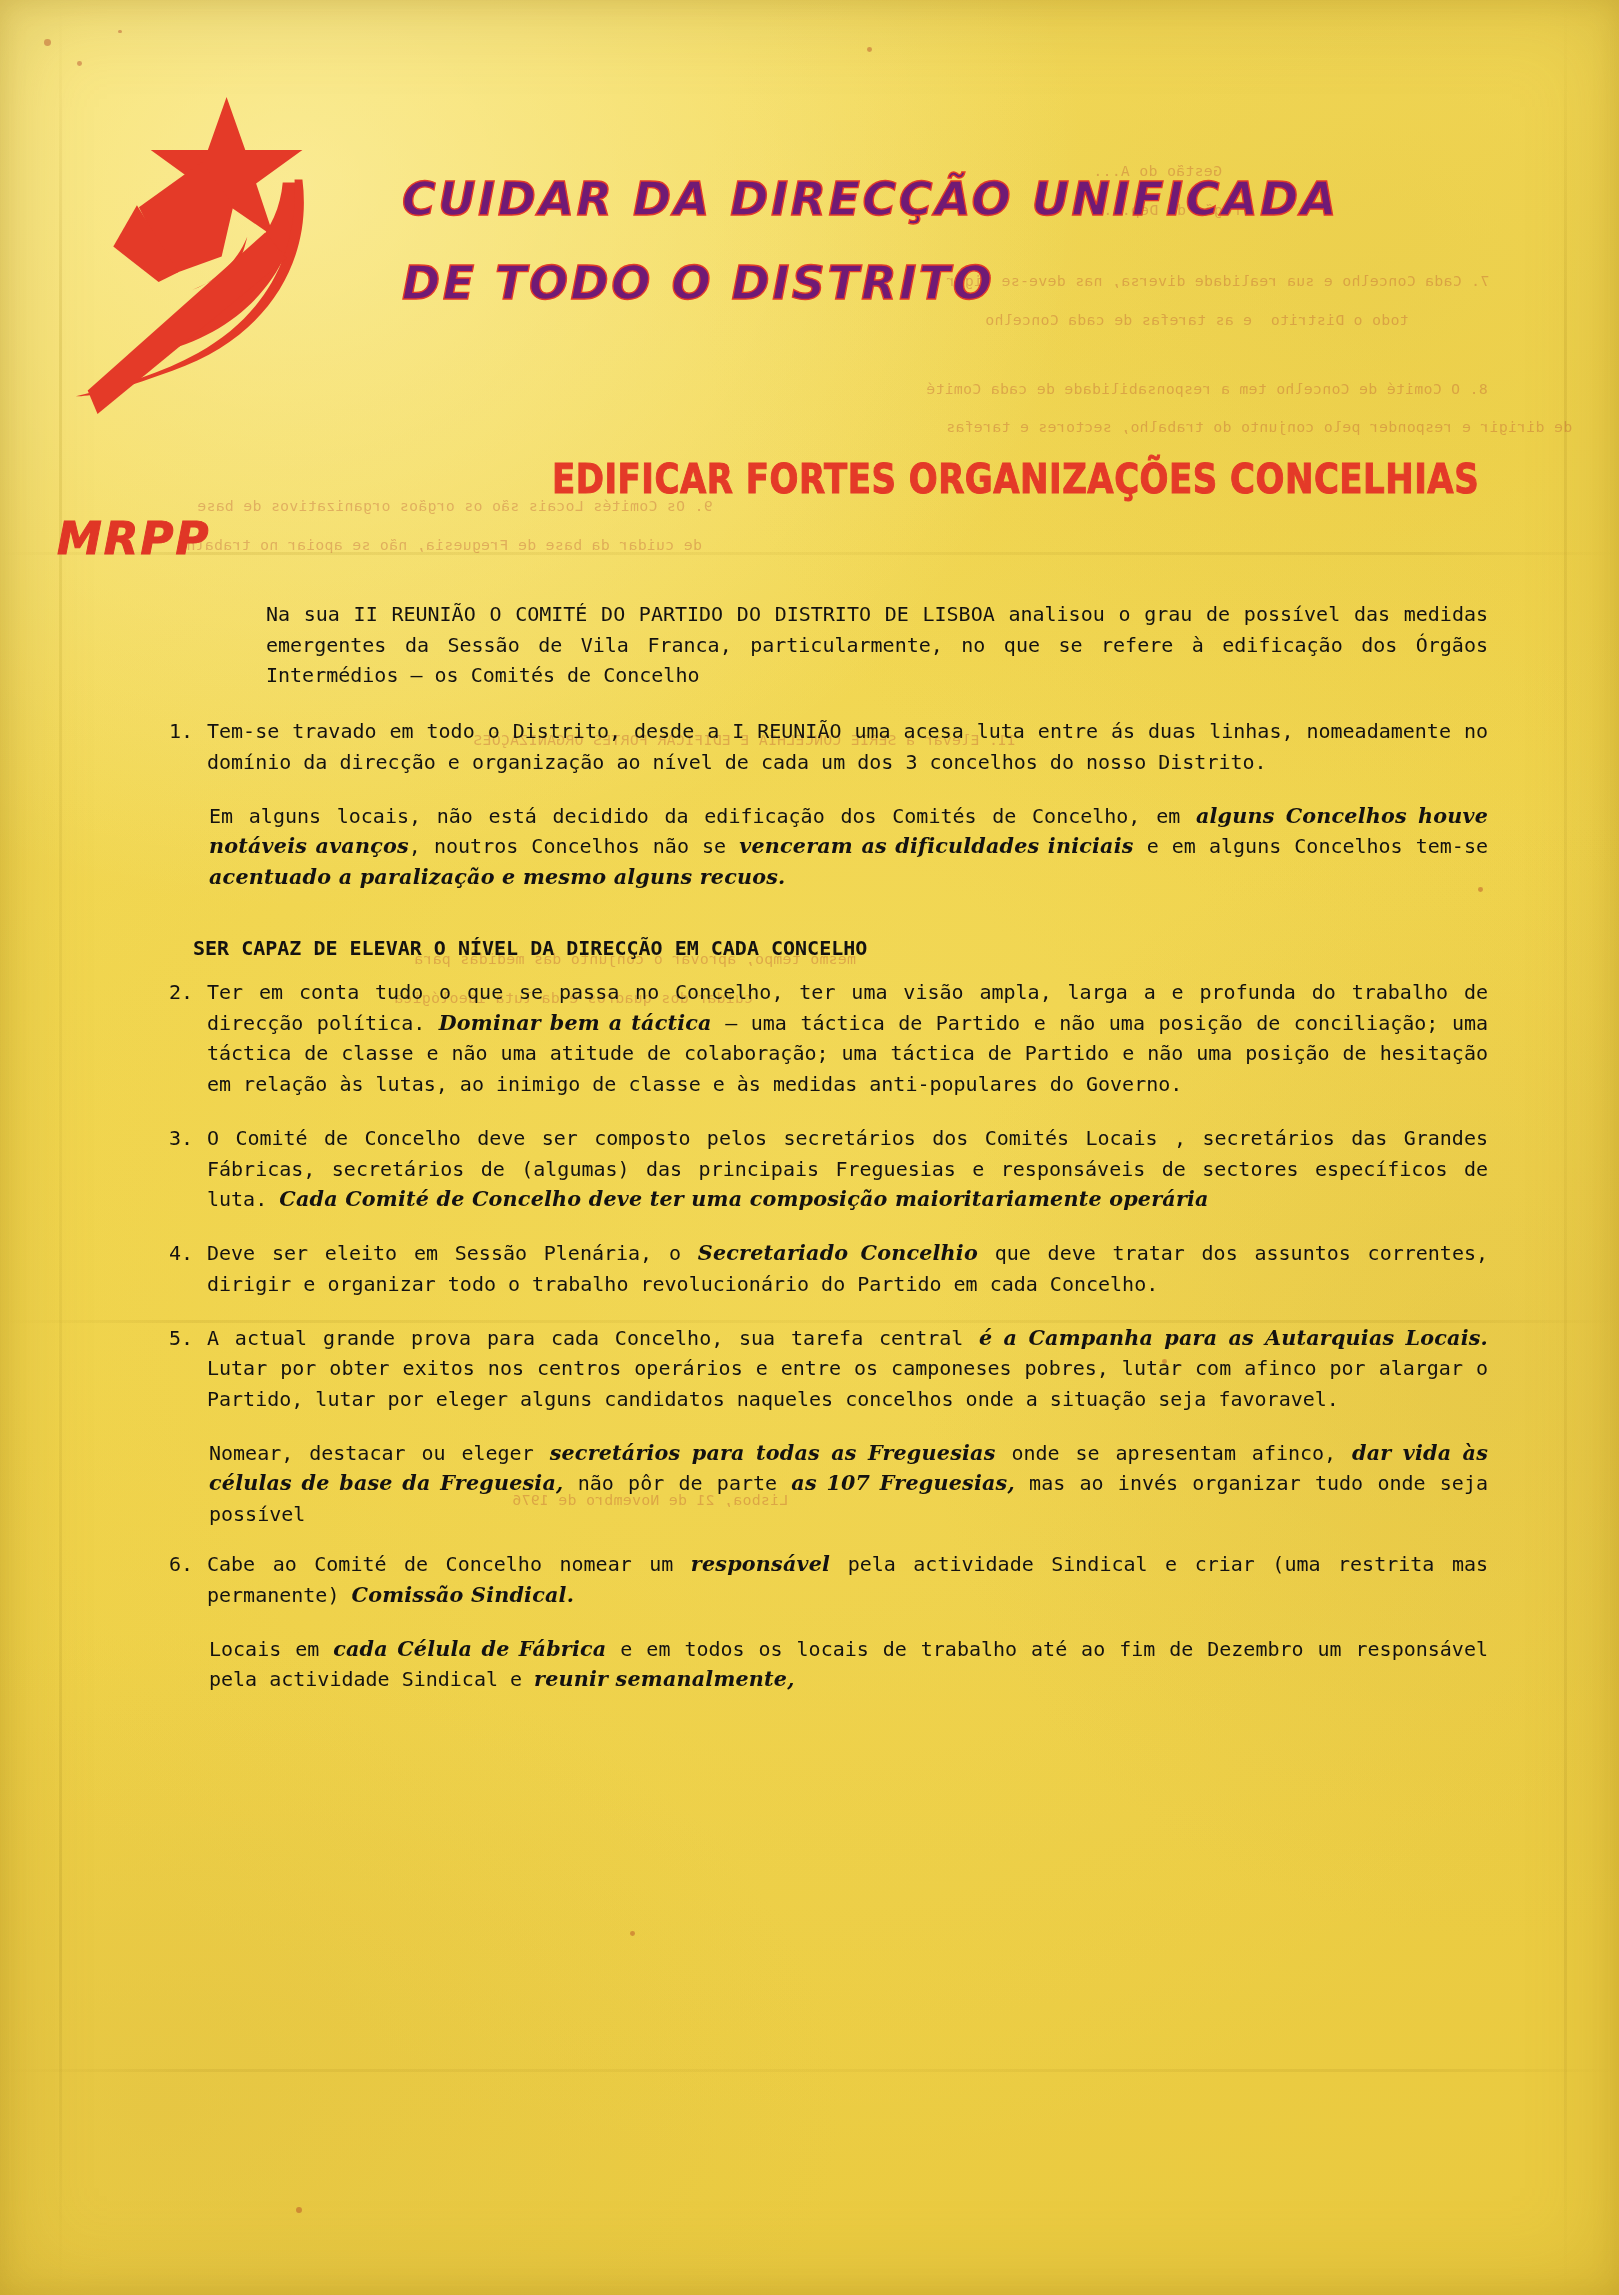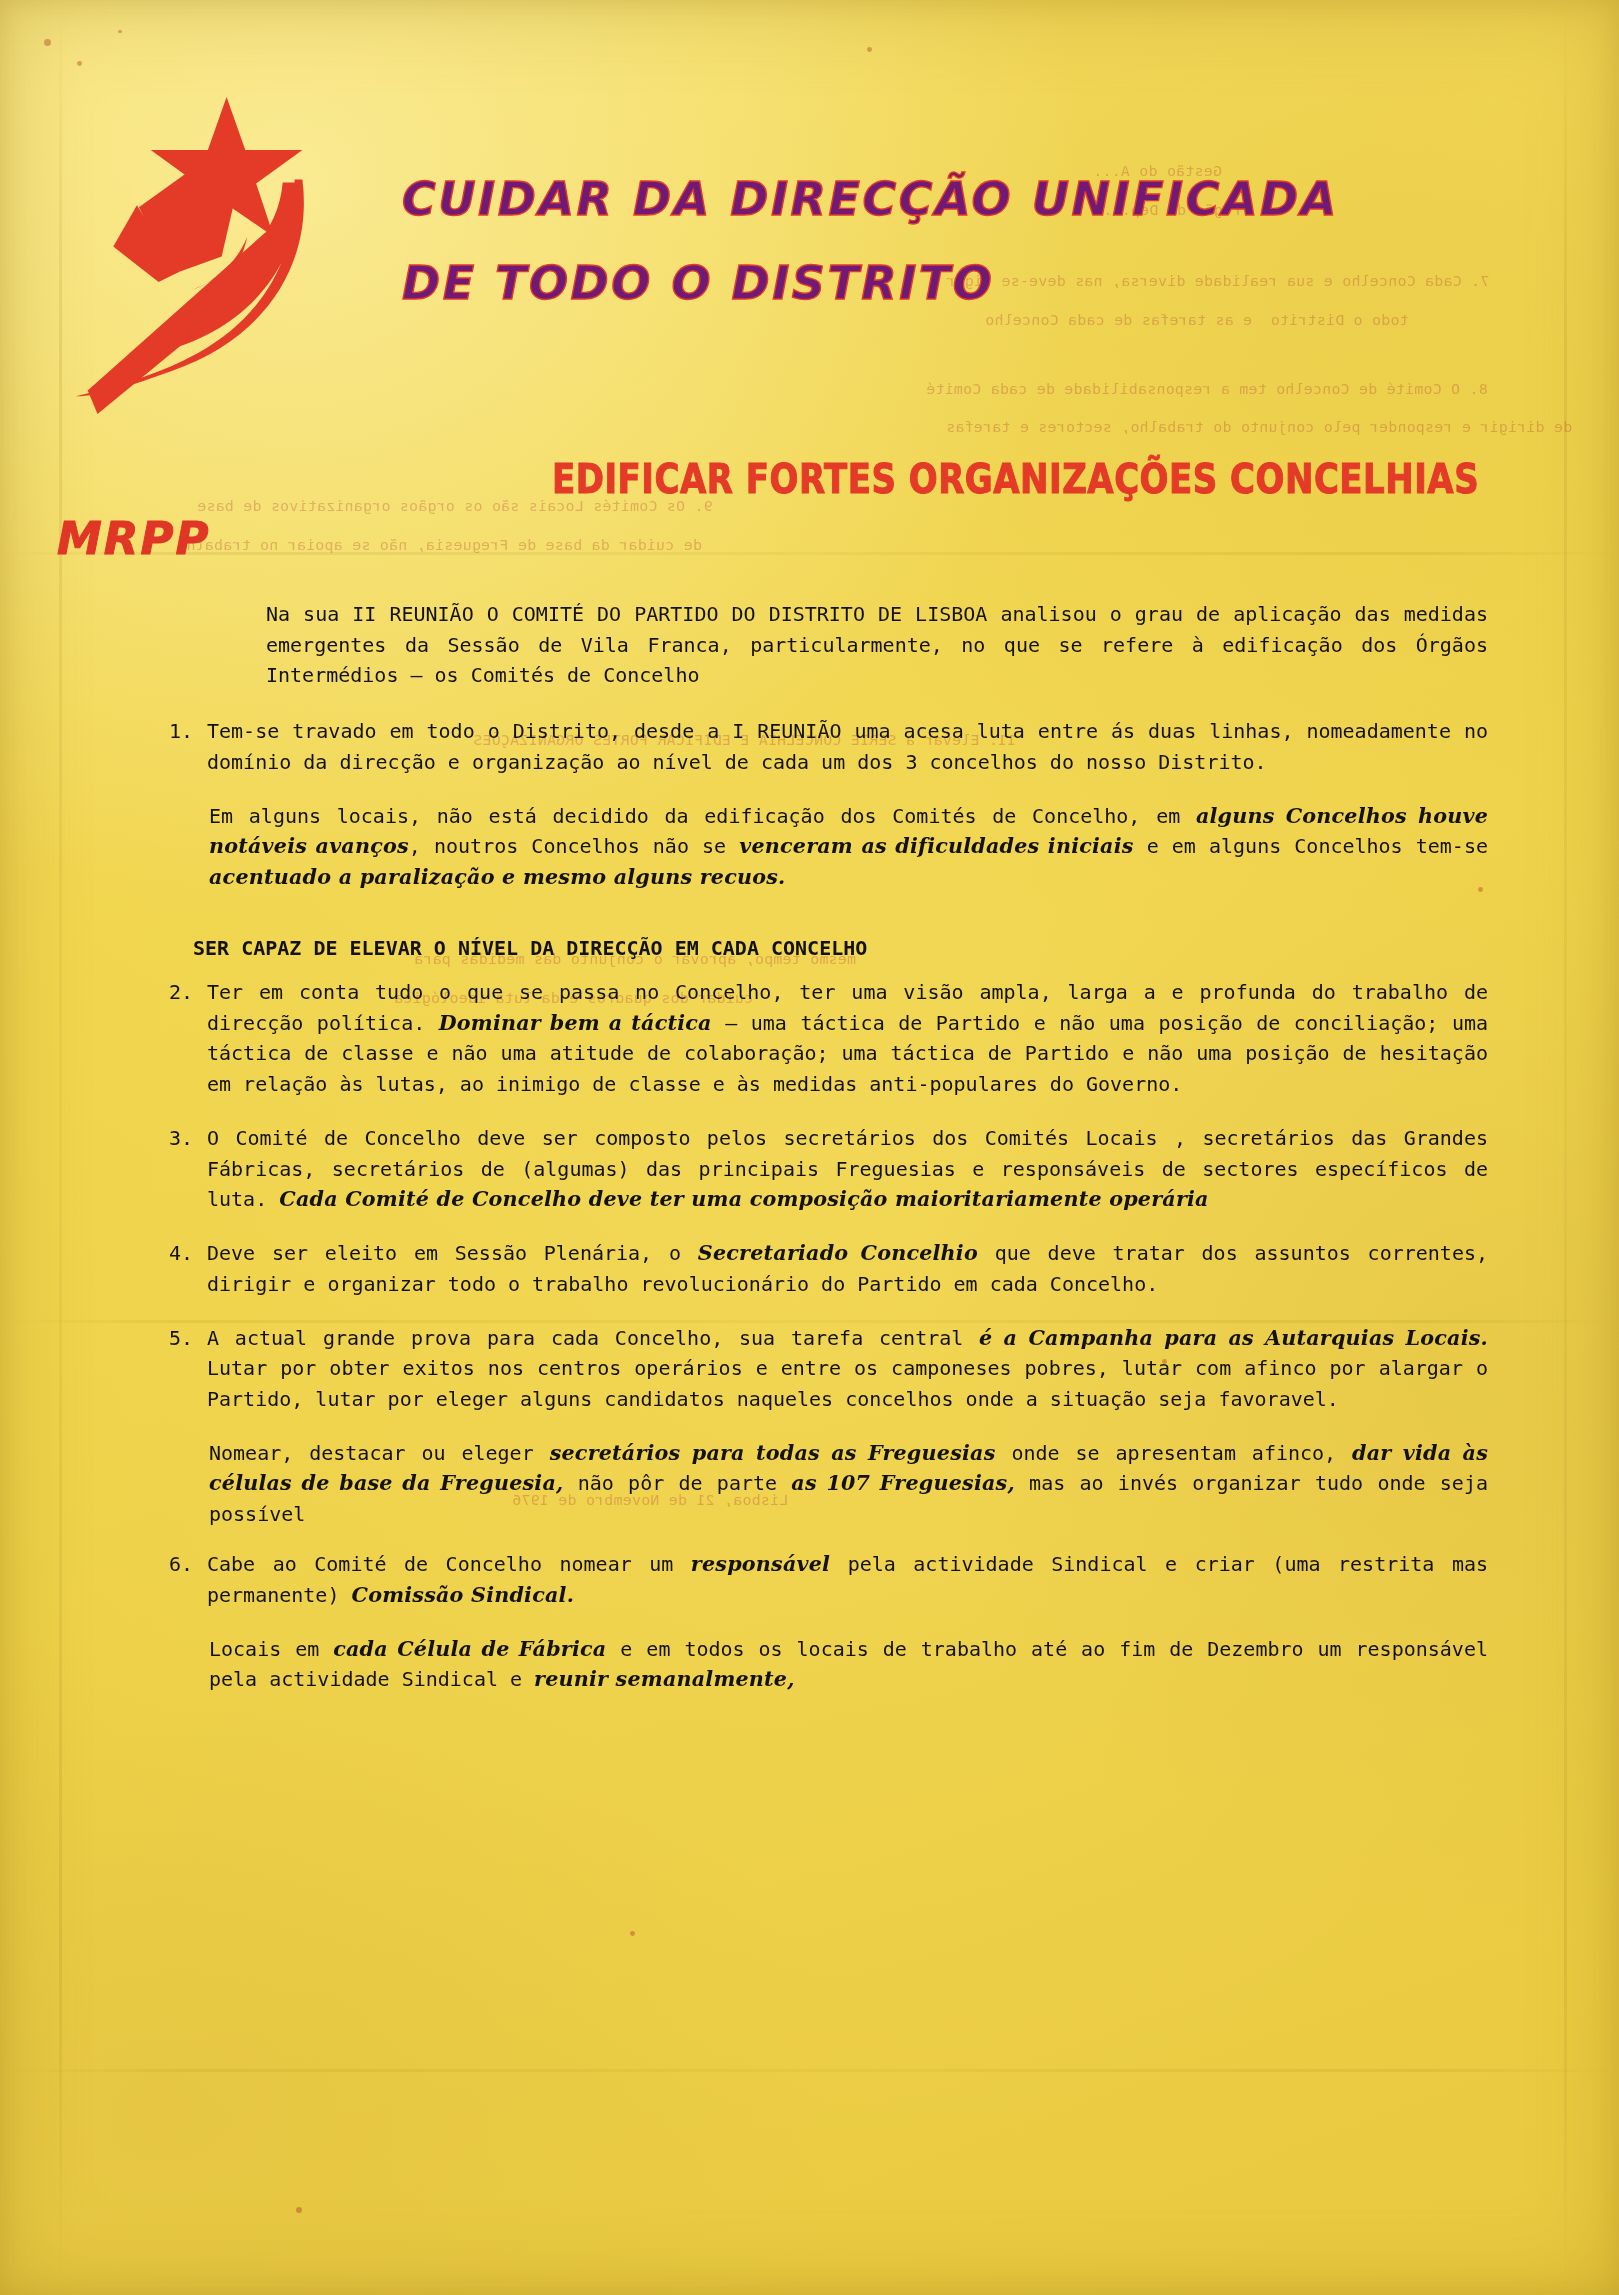--- a/index.html
+++ b/index.html
@@ -231,21 +231,21 @@
       </svg>
     </div>
 
     <div class="mrpp">MRPP</div>
     <div class="title-1">CUIDAR DA DIRECÇÃO UNIFICADA</div>
     <div class="title-2">DE TODO O DISTRITO</div>
     <div class="subtitle">EDIFICAR FORTES ORGANIZAÇÕES CONCELHIAS</div>
   </div>
 
   <div class="body-text">
-    <div class="para lead just">Na sua II REUNIÃO O COMITÉ DO  PARTIDO DO DISTRITO DE LISBOA analisou o grau de aplicação das medidas emergentes  da Sessão de Vila Franca, particularmente, no que se refere à edificação dos Órgãos Intermédios — os Comités de Concelho</div>
+    <div class="para lead just">Na sua II REUNIÃO O COMITÉ DO  PARTIDO DO DISTRITO DE LISBOA analisou o grau de possível das medidas emergentes  da Sessão de Vila Franca, particularmente, no que se refere à edificação dos Órgãos Intermédios — os Comités de Concelho</div>
     <div id="items">
         <div class="para numbered just"><span class="num">1.</span><span>Tem-se travado em todo  o Distrito, desde a I REUNIÃO uma acesa luta entre  ás duas linhas, nomeadamente no domínio da direcção e organização ao nível de cada um dos 3 concelhos do nosso Distrito.</span></div>
         <div class="para inner-para just"><span>Em alguns locais, não está decidido da edificação dos Comités de Concelho, em </span><span class="hand">alguns Concelhos  houve notáveis avanços</span><span>, noutros Concelhos não      se </span><span class="hand">venceram as dificuldades iniciais</span><span> e em alguns Concelhos tem-se </span><span class="hand">acentuado   a paralização e mesmo alguns recuos.</span></div>
         <div class="para heading-line">SER CAPAZ DE ELEVAR O NÍVEL DA DIRECÇÃO  EM CADA CONCELHO</div>
         <div class="para numbered just"><span class="num">2.</span><span><span>Ter em conta tudo o que se passa no Concelho, ter uma visão ampla, larga a  e profunda do trabalho de direcção política. </span><span class="hand">Dominar bem a táctica</span><span> — uma táctica de Partido e não uma posição de conciliação; uma táctica de classe e não uma atitude de colaboração; uma táctica de Partido e não uma posição de hesitação em relação às lutas, ao inimigo de classe e  às medidas anti-populares do Governo.</span></span></div>
         <div class="para numbered just"><span class="num">3.</span><span><span>O Comité de Concelho deve ser composto pelos secretários dos Comités Locais , secretários das Grandes Fábricas, secretários de (algumas) das principais Freguesias  e responsáveis de sectores específicos de luta. </span><span class="hand">Cada Comité de Concelho deve ter uma composição maioritariamente operária</span></span></div>
         <div class="para numbered just"><span class="num">4.</span><span><span>Deve ser eleito em Sessão Plenária, o </span><span class="hand">Secretariado Concelhio</span><span> que deve tratar dos assuntos correntes, dirigir e organizar todo  o trabalho revolucionário do Partido em cada Concelho.</span></span></div>
         <div class="para numbered just"><span class="num">5.</span><span><span>A actual grande prova para cada Concelho, sua tarefa central </span><span class="hand">é a Campanha para as Autarquias Locais.</span><span> Lutar por   obter exitos nos centros operários e entre os camponeses pobres, lutar com afinco por alargar o Partido, lutar por eleger alguns candidatos naqueles  concelhos onde a   situação seja favoravel.</span></span></div>
         <div class="para inner-para just"><span>Nomear, destacar ou eleger </span><span class="hand">secretários para  todas as Freguesias</span><span> onde se apresentam afinco, </span><span class="hand">dar vida às células de base da Freguesia,</span><span> não pôr de  parte </span><span class="hand">as 107 Freguesias,</span><span> mas ao invés organizar tudo onde seja possível</span></div>
         <div class="para numbered just"><span class="num">6.</span><span><span>Cabe ao Comité de Concelho nomear um </span><span class="hand">responsável</span><span> pela actividade Sindical   e criar (uma restrita mas permanente) </span><span class="hand">Comissão Sindical.</span></span></div>

